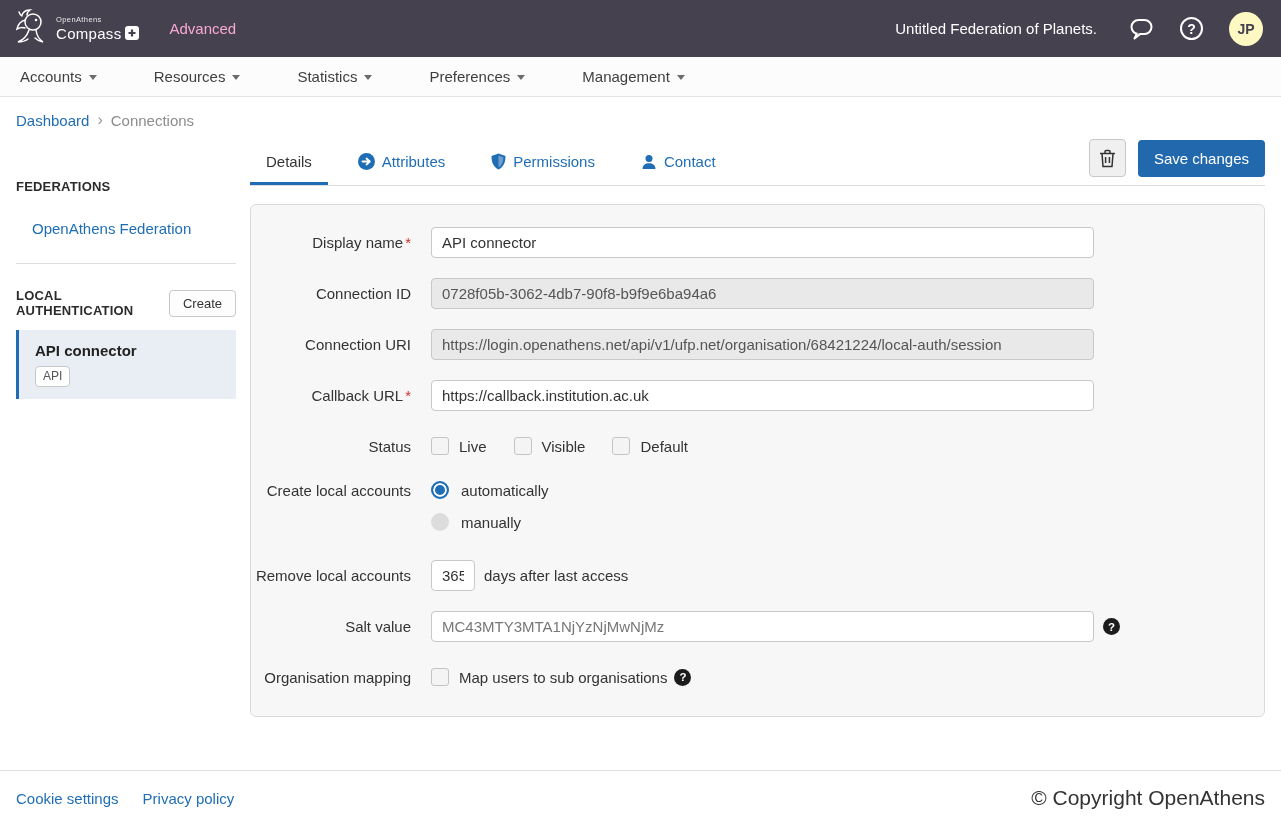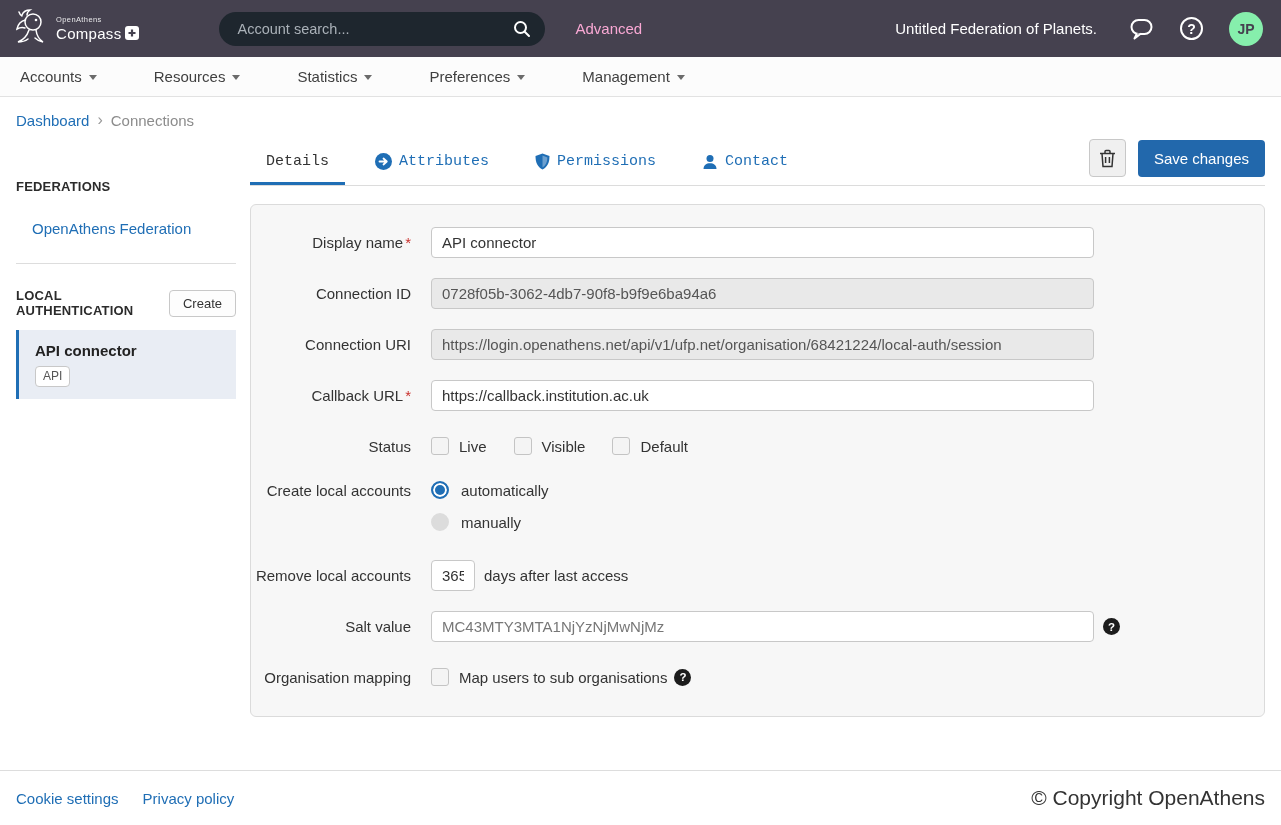--- a/index.html
+++ b/index.html
@@ -16,21 +16,21 @@
   .brand-large { color:#fff; font-size:15px; letter-spacing:.3px; }
   .search-pill { margin-left:80px; width:326px; height:34px; background:#1e262e; border-radius:17px; display:flex; align-items:center; padding:0 12px 0 18px; }
   .search-pill input { flex:1; background:transparent; border:none; outline:none; color:#dfe3e6; font-size:14.5px; font-family:"Liberation Sans",sans-serif; }
   .search-pill input::placeholder { color:#aab1b8; }
   .search-btn { background:none; border:none; cursor:pointer; display:flex; align-items:center; padding:2px; }
   .advanced { color:#f9a8d4; font-size:15px; margin-left:30px; text-decoration:none; cursor:pointer; }
   .top-right { margin-left:auto; display:flex; align-items:center; }
   .federation-name { color:#fff; font-size:15px; margin-right:32px; }
   .icon-btn { background:none; border:none; cursor:pointer; display:flex; align-items:center; justify-content:center; margin-right:26px; }
   .help-ring { width:23px; height:23px; border:2px solid #fff; border-radius:50%; color:#fff; font-size:14px; font-weight:bold; display:flex; align-items:center; justify-content:center; }
-  .avatar { width:34px; height:34px; border-radius:50%; background:#86efac; color:#45414f; font-size:14px; font-weight:bold; display:flex; align-items:center; justify-content:center; cursor:pointer; margin-right:0; }
+  .avatar { width:34px; height:34px; border-radius:50%; background:#fef9c3; color:#45414f; font-size:14px; font-weight:bold; display:flex; align-items:center; justify-content:center; cursor:pointer; margin-right:0; }
 
   
   .menubar { height:40px; background:#fcfcfc; border-bottom:1px solid #e2e2e2; display:flex; align-items:center; padding-left:20px; flex-shrink:0; }
   .menu-item { display:flex; align-items:center; margin-right:57px; cursor:pointer; font-size:15px; color:#3f3f3f; }
   .caret { width:0; height:0; border-left:4.5px solid transparent; border-right:4.5px solid transparent; border-top:5px solid #6b6b6b; margin-left:7px; margin-top:2px; }
 
   
   .breadcrumb { padding:14px 16px 10px; font-size:15px; display:flex; align-items:center; gap:8px; }
   .crumb-link { color:#1f6eb5; text-decoration:none; cursor:pointer; }
   .crumb-sep { color:#9a9a9a; font-size:16px; }
@@ -45,21 +45,21 @@
   .side-divider { border:none; border-top:1px solid #ddd; margin:26px 0 0; }
   .local-auth-row { margin-top:24px; display:flex; align-items:center; justify-content:space-between; }
   .create-btn { background:#fdfdfd; border:1px solid #c8c8c8; border-radius:4px; padding:5px 13px; font-size:13px; color:#333; cursor:pointer; font-family:"Liberation Sans",sans-serif; }
   .conn-item { margin-top:12px; background:#e9edf4; border-left:3px solid #1f6eb5; padding:12px 10px 12px 16px; cursor:pointer; }
   .conn-name { font-size:15px; font-weight:bold; color:#222; }
   .conn-badge { display:inline-block; margin-top:7px; background:#fff; border:1px solid #c8c8c8; border-radius:4px; padding:2px 7px 3px; font-size:12px; color:#555; }
 
   .main { flex:1; margin-left:14px; }
   
   .tabrow { display:flex; align-items:flex-end; justify-content:space-between; }
-  .tabs { display:flex; align-items:flex-end;font-family:Liberation Mono, monospace; }
+  .tabs { display:flex; align-items:flex-end; }
   .tab { display:flex; align-items:center; gap:7px; padding:14px 16px 12px; font-size:15px; color:#1f6eb5; cursor:pointer; border-bottom:3px solid transparent; margin-right:14px; }
   .tab.active { color:#333; border-bottom-color:#1f6eb5; margin-right:14px; }
   .tabrow-actions { display:flex; align-items:center; padding-bottom:8px; }
   .trash-btn { width:37px; height:38px; background:#f0f0f0; border:1px solid #c8c8c8; border-radius:4px; cursor:pointer; display:flex; align-items:center; justify-content:center; }
   .save-btn { margin-left:12px; background:#2268ac; color:#fff; border:none; border-radius:4px; padding:10px 16px; font-size:15px; cursor:pointer; font-family:"Liberation Sans",sans-serif; }
   .tab-underline { border:none; border-top:1px solid #dcdcdc; margin:0; }
 
   
   .panel { margin-top:18px; background:#f7f7f7; border:1px solid #dbdbdb; border-radius:6px; padding:22px 0 24px; }
   .frow { display:flex; align-items:center; margin-bottom:20px; min-height:30px; }
@@ -117,31 +117,20 @@
           <span style="display:flex;">
             <svg width="14" height="14" viewBox="0 0 14 14">
               <rect x="0" y="0" width="14" height="14" rx="3" fill="#fff"></rect>
               <path d="M7 3.5 V10.5 M3.5 7 H10.5" stroke="#45414f" stroke-width="2.2"></path>
             </svg>
           </span>
         </span>
       </div>
     </div>
 
-    <div class="search-pill">
-      <input type="text" placeholder="Account search..." style="">
-      <button class="search-btn">
-        <span style="display:flex;">
-          <svg width="18" height="18" viewBox="0 0 18 18" fill="none">
-            <circle cx="7.5" cy="7.5" r="5.5" stroke="#fff" stroke-width="2"></circle>
-            <path d="M11.7 11.7 L16 16" stroke="#fff" stroke-width="2" stroke-linecap="round"></path>
-          </svg>
-        </span>
-      </button>
-    </div>
 
     <a class="advanced">Advanced</a>
 
     <div class="top-right">
       <span class="federation-name">Untitled Federation of Planets.</span>
       <button class="icon-btn">
         <span style="display:flex;">
           <svg width="25" height="24" viewBox="0 0 25 24" fill="none">
             <rect x="2.5" y="3" width="20" height="14" rx="7" stroke="#fff" stroke-width="2"></rect>
             <path d="M8 16.5 L5.5 21.5 L12 16.5" stroke="#fff" stroke-width="2" fill="#45414f" stroke-linejoin="round"></path>

